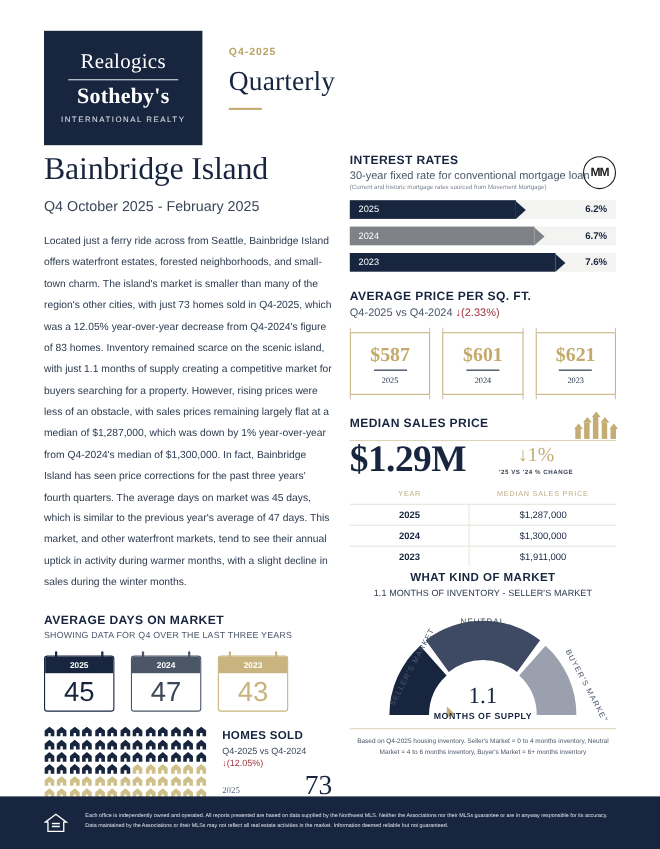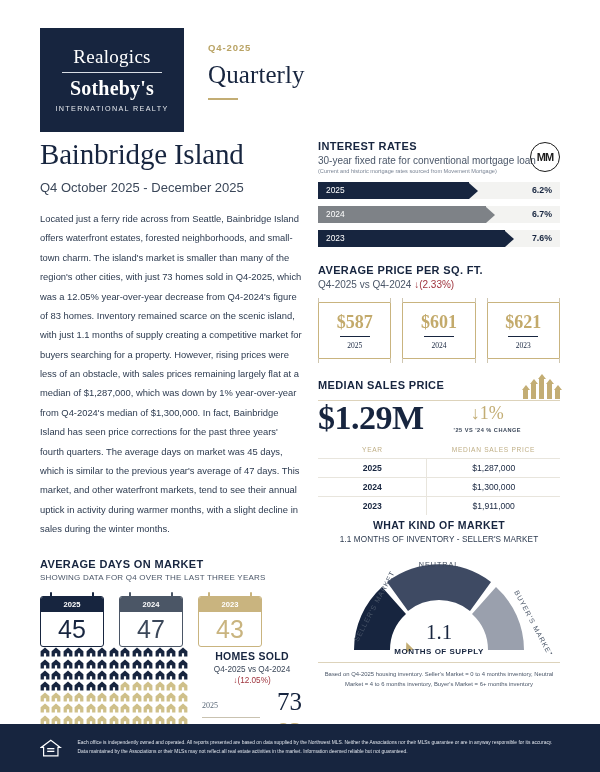--- a/index.html
+++ b/index.html
@@ -163,21 +163,21 @@
   }
   .cal-num {
     height: 34px; display: flex; align-items: center; justify-content: center;
     font-size: 25px; font-weight: 400; font-family: "Liberation Sans", sans-serif;
   }
   .cal-ring {
     position: absolute; top: -4px; width: 2px; height: 8px; border-radius: 1px;
   }
 
   
-  .hs-wrap { display: flex; gap: 14px; text-align: center; }
+  .hs-wrap { display: flex; margin-top: 13px; gap: 14px; }
   .hs-grid {
     width: 148px; display: grid; grid-template-columns: repeat(13, 1fr);
     gap: 1.2px; align-content: start;
   }
   .hs-info { flex: 1; padding-top: 3px; }
   .hs-title { font-size: 10.5px; font-weight: 700; letter-spacing: .3px; color: #17253f; }
   .hs-sub { font-size: 8.2px; color: #3b4759; margin-top: 3px; }
   .hs-delta { font-size: 8.2px; color: #a0363f; margin-top: 2px; }
   .hs-nums { margin-top: 5px; }
   .hs-line { display: flex; align-items: flex-end; justify-content: space-between; }
@@ -234,21 +234,21 @@
         <div>Quarterly</div>
       </div>
       <div class="head-underline"></div>
     </div>
   </div>
 
   <div class="cols">
 
     <div class="col-left">
       <div class="city-name">Bainbridge Island</div>
-      <div class="city-range">Q4 October 2025 - December 2025</div>
+      <div class="city-range">Q4 October 2025 - February 2025</div>
       <div class="body-copy">Located just a ferry ride across from Seattle, Bainbridge Island offers waterfront estates, forested neighborhoods, and small-town charm. The island's market is smaller than many of the region's other cities, with just 73 homes sold in Q4-2025, which was a 12.05% year-over-year decrease from Q4-2024's figure of 83 homes. Inventory remained scarce on the scenic island, with just 1.1 months of supply creating a competitive market for buyers searching for a property. However, rising prices were less of an obstacle, with sales prices remaining largely flat at a median of $1,287,000, which was down by 1% year-over-year from Q4-2024's median of $1,300,000. In fact, Bainbridge Island has seen price corrections for the past three years' fourth quarters. The average days on market was 45 days, which is similar to the previous year's average of 47 days. This market, and other waterfront markets, tend to see their annual uptick in activity during warmer months, with a slight decline in sales during the winter months.</div>
 
       <div style="margin-top:20px;">
         <div class="sec-title">AVERAGE DAYS ON MARKET</div>
         <div class="sec-sub" style="font-size:8px;letter-spacing:.2px;">SHOWING DATA FOR Q4 OVER THE LAST THREE YEARS</div>
         <div class="cal-row" id="cal-row">
             <div class="cal">
               <span class="cal-ring" style="left:10px;background:#17253f"></span>
               <span class="cal-ring" style="right:10px;background:#17253f"></span>
               <div class="cal-body" style="border-color:#17253f">

